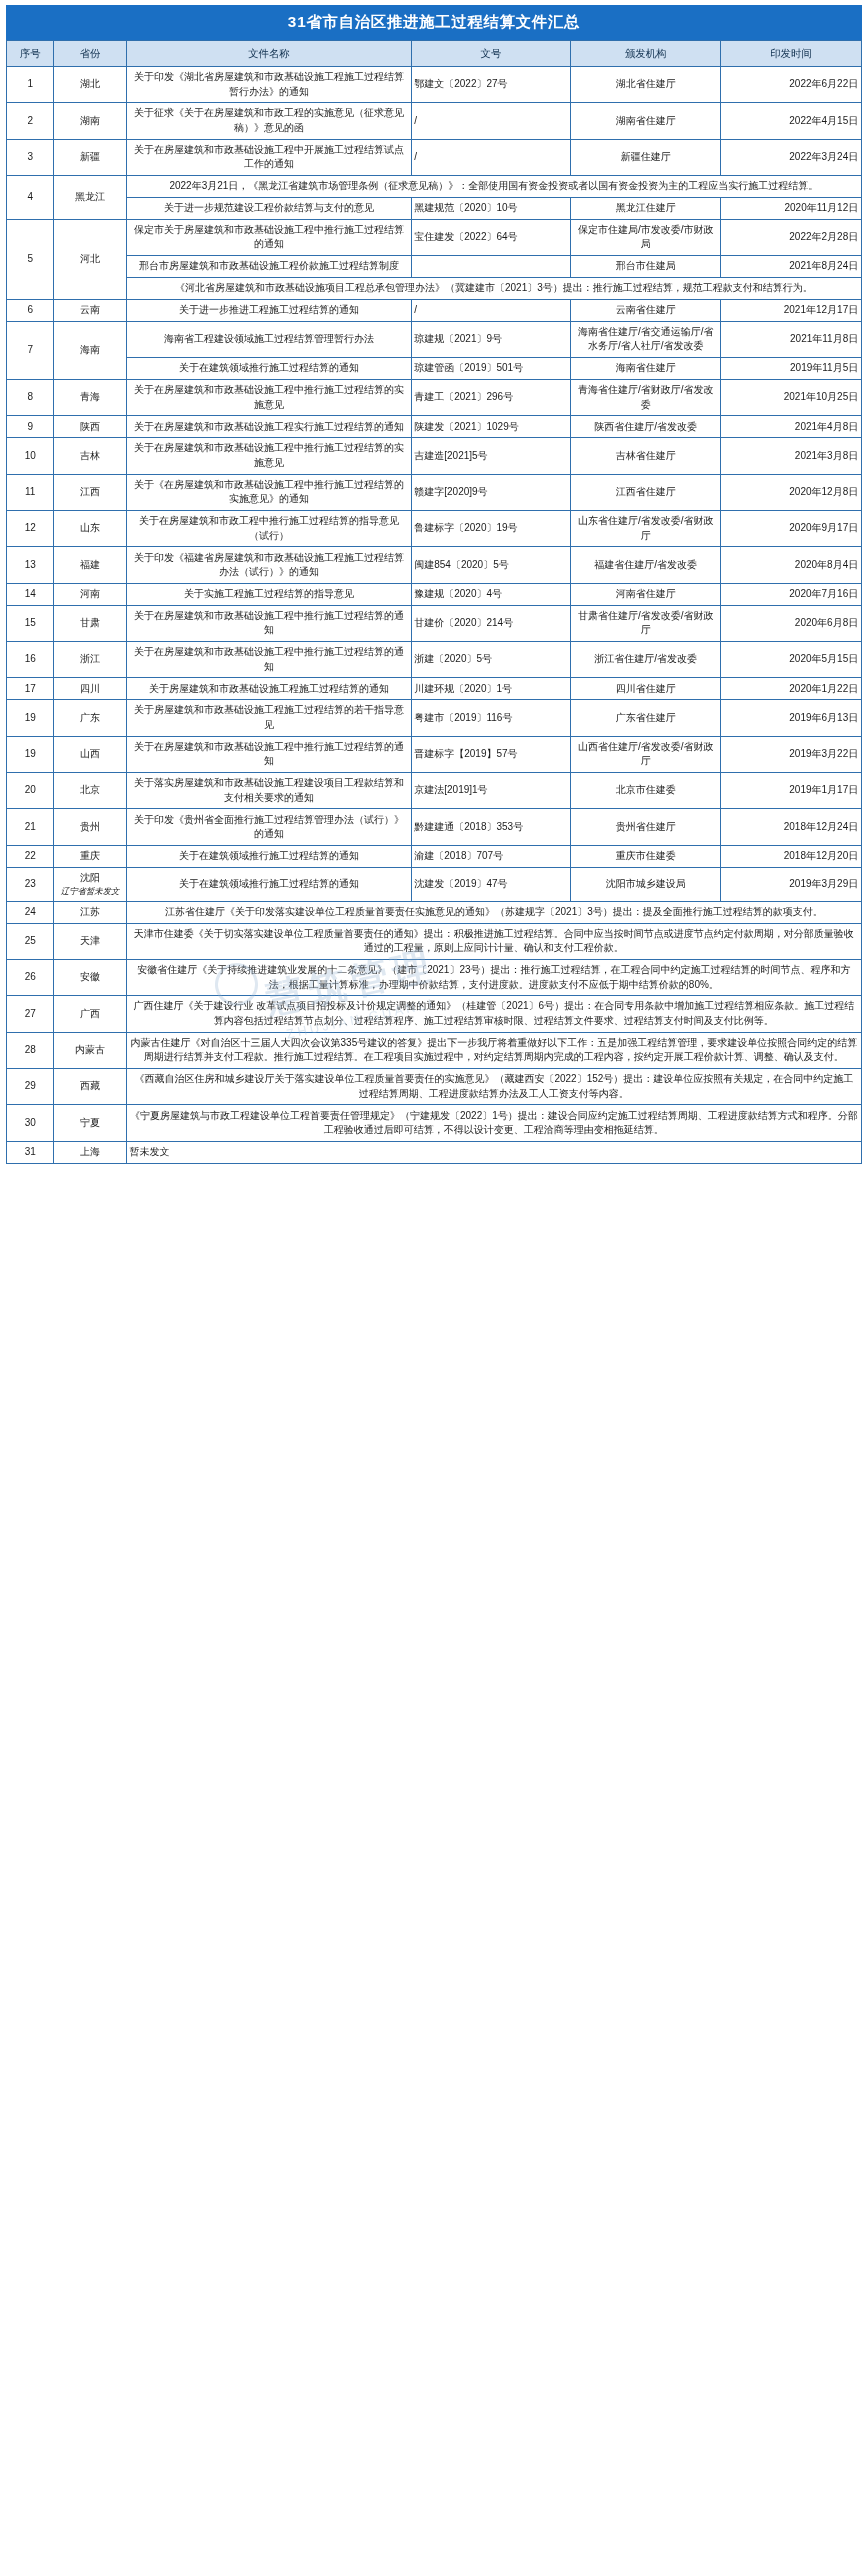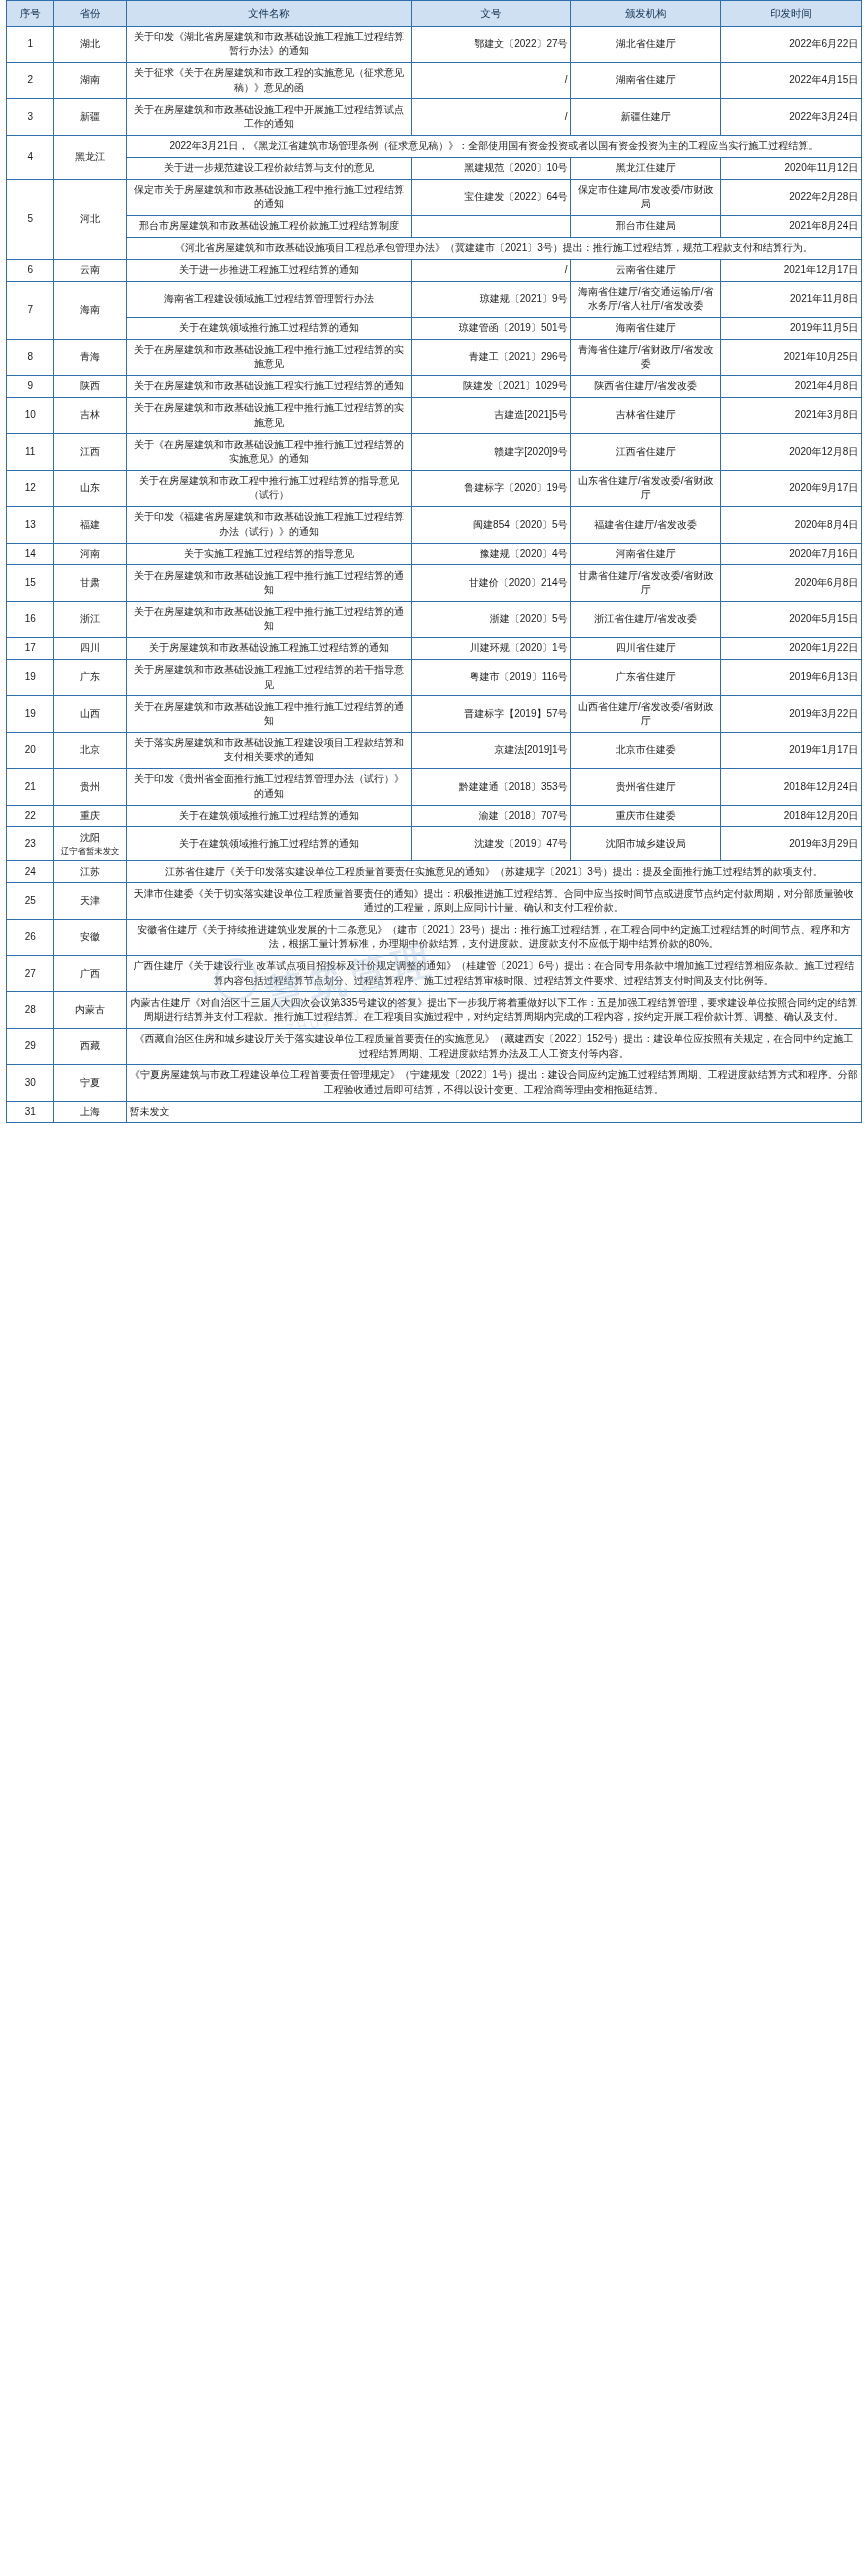--- a/index.html
+++ b/index.html
@@ -43,21 +43,21 @@
     background: #cfe0f2;
     font-weight: normal;
     text-align: center;
     font-size: 10.4px;
     padding: 4.8px 1.6px;
     color: #10304f;
   }
   td.c-idx { text-align: center; width: 32px; }
   td.c-prov { text-align: center; width: 50px; }
   td.c-doc { text-align: center; width: 195px; }
-  td.c-num { text-align: right; width: 109px; }
+  td.c-num { text-align: left; width: 109px; }
   td.c-org { text-align: center; width: 103px; }
   td.c-date { text-align: right; width: 96px; }
   td.wide { text-align: center; padding-left: 6.4px; padding-right: 6.4px; line-height: 1.7; }
   .watermark {
     position: absolute;
     left: 265px;
     top: 952px;
     font-size: 38px;
     color: rgba(150,180,210,0.30);
     font-weight: bold;
@@ -81,27 +81,28 @@
     position: absolute;
     left: 215px;
     top: 958px;
     width: 43px;
     height: 43px;
     border-radius: 50%;
     border: 3.2px solid rgba(150,180,210,0.30);
     transform: rotate(-12deg);
     pointer-events: none;
   }
-  .sub-sm { font-size: 8.4px; display:block; }
+  .sub-sm { font-size: 8.4px; display:block;font-style:italic; }
 </style>
 </head>
 <body>
 
 <div class="page">
 
+  <div class="title-bar">31省市自治区推进施工过程结算文件汇总</div>
 
   <div class="wm-circle"></div>
   <div class="watermark">慧筑管理</div>
   <div class="watermark2">ZHUJIAN GUANLI</div>
 
   <table class="main">
     <thead>
       <tr>
         <th style="width:32px">序号</th>
         <th style="width:50px">省份</th>

